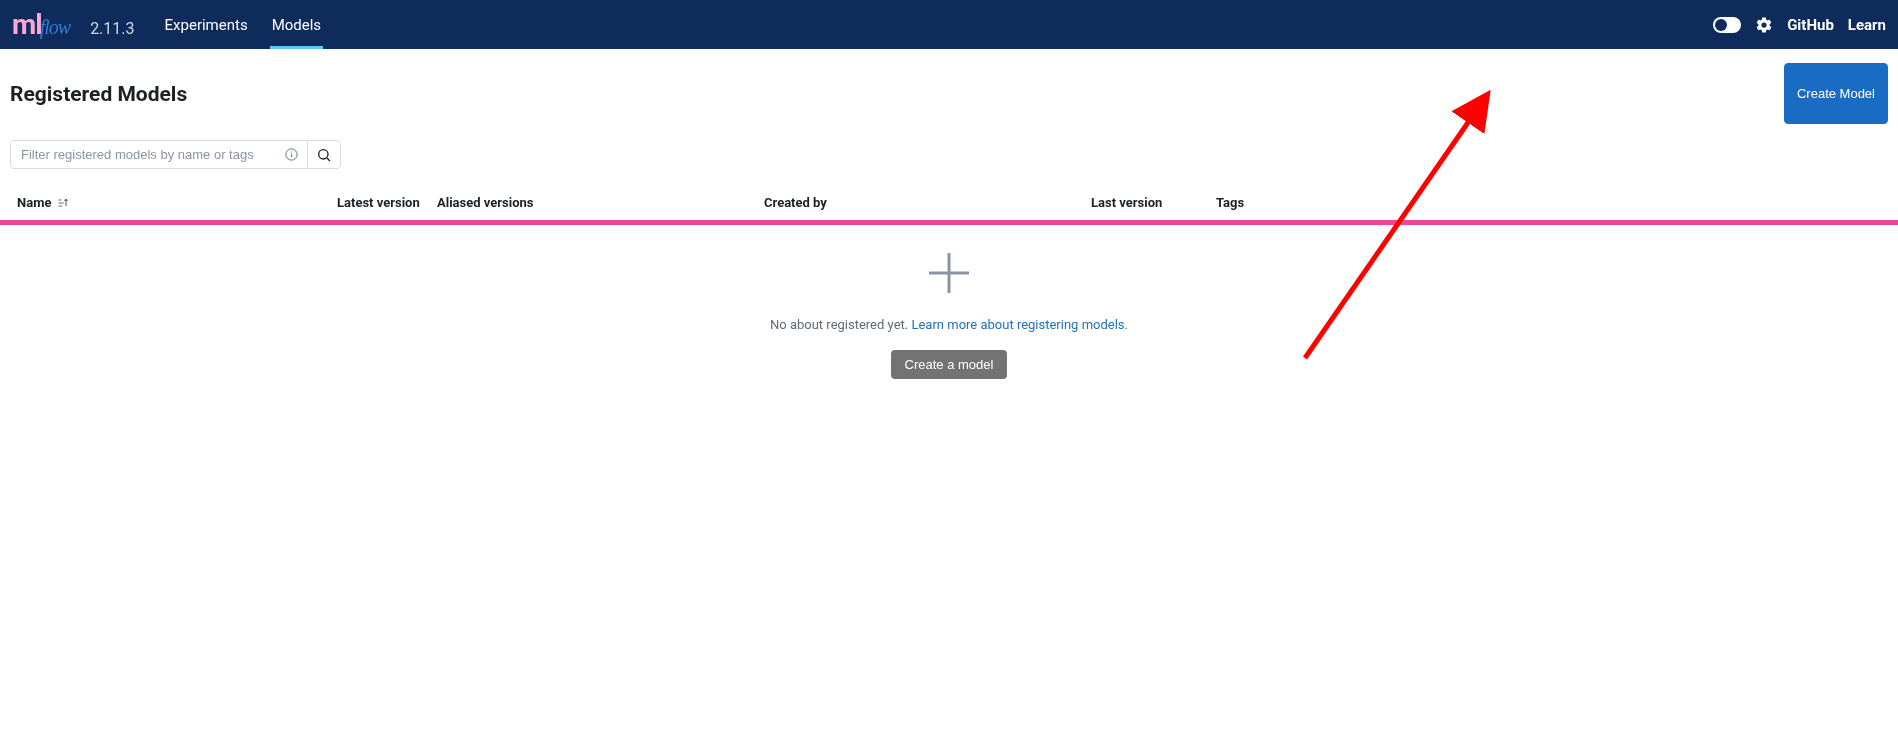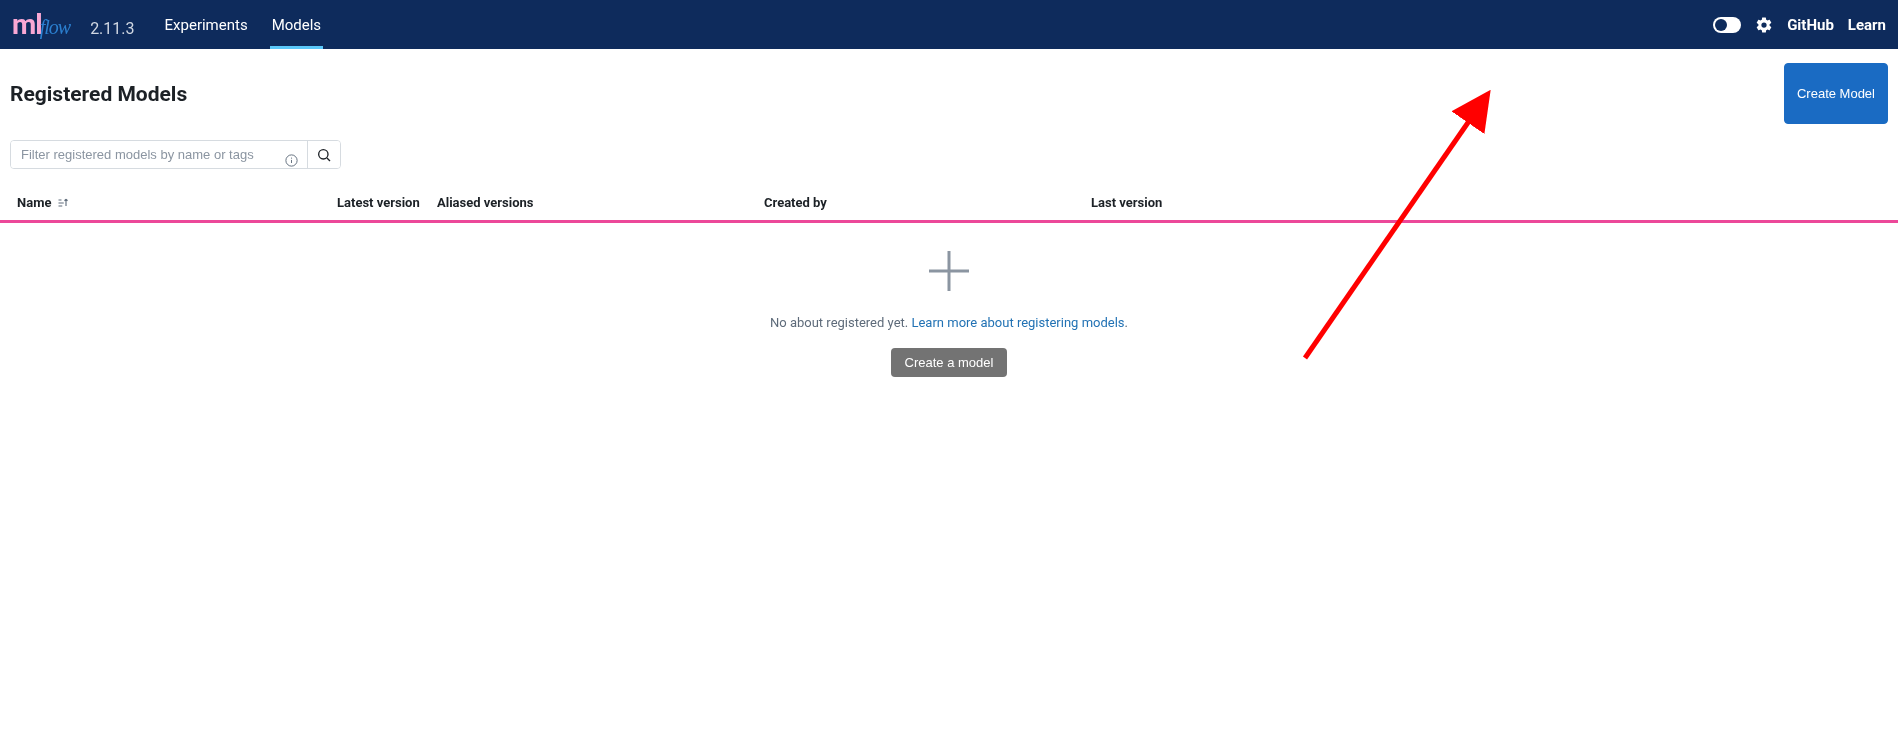--- a/index.html
+++ b/index.html
@@ -134,21 +134,21 @@
       display: flex;
       border: 1px solid #d6dbe0;
       border-radius: 4px;
       overflow: hidden;
     }
     .filter-input-wrap {
       position: relative;
       width: 297px;
       border-right: 1px solid #d6dbe0;
       display: flex;
-      align-items: flex-end;
+      align-items: center;
     }
     .filter-input {
       border: none;
       padding: 6px 30px 6px 10px;
       font-size: 13px;
       width: 100%;
       outline: none;
       color: #6b7280;
     }
     .filter-input::placeholder {
@@ -173,21 +173,21 @@
     .search-btn svg {
       width: 16px;
       height: 16px;
       stroke: #1c2126;
       fill: none;
       stroke-width: 2;
     }
     .table-header {
       display: flex;
       padding: 10px 10px;
-      border-bottom: 3px solid #ec4899;
+      border-bottom: 5px solid #ec4899;
       font-size: 13px;
       font-weight: 700;
       color: #1c2126;
     }
     .col-name { width: 327px; display: flex; align-items: center; gap: 6px; padding-left: 7px; }
     .col-latest { width: 100px; }
     .col-aliased { width: 327px; }
     .col-created { width: 327px; }
     .col-modified { width: 125px; }
     .col-tags { flex: 1; }
@@ -286,20 +286,21 @@
     <span>Name</span>
     <svg class="sort-icon" viewBox="0 0 16 16">
       <path d="M2 12h5M2 8h7M2 4h4" stroke="#5e6b7a" stroke-width="1.5" fill="none"></path>
       <path d="M12 12V3M12 3l-2 2M12 3l2 2" stroke="#5e6b7a" stroke-width="1.5" fill="none"></path>
     </svg>
   </div>
   <div class="col-latest">Latest version</div>
   <div class="col-aliased">Aliased versions</div>
   <div class="col-created">Created by</div>
   <div class="col-modified">Last version</div>
+  <div class="col-tags">Tags</div>
 </div>
 
 <div class="empty-state">
   <svg class="plus-icon" viewBox="0 0 48 48">
     <line x1="24" y1="4" x2="24" y2="44"></line>
     <line x1="4" y1="24" x2="44" y2="24"></line>
   </svg>
   <div class="empty-text">
     <span>No about registered yet. </span><a>Learn more about registering models</a><span>.</span>
   </div>

